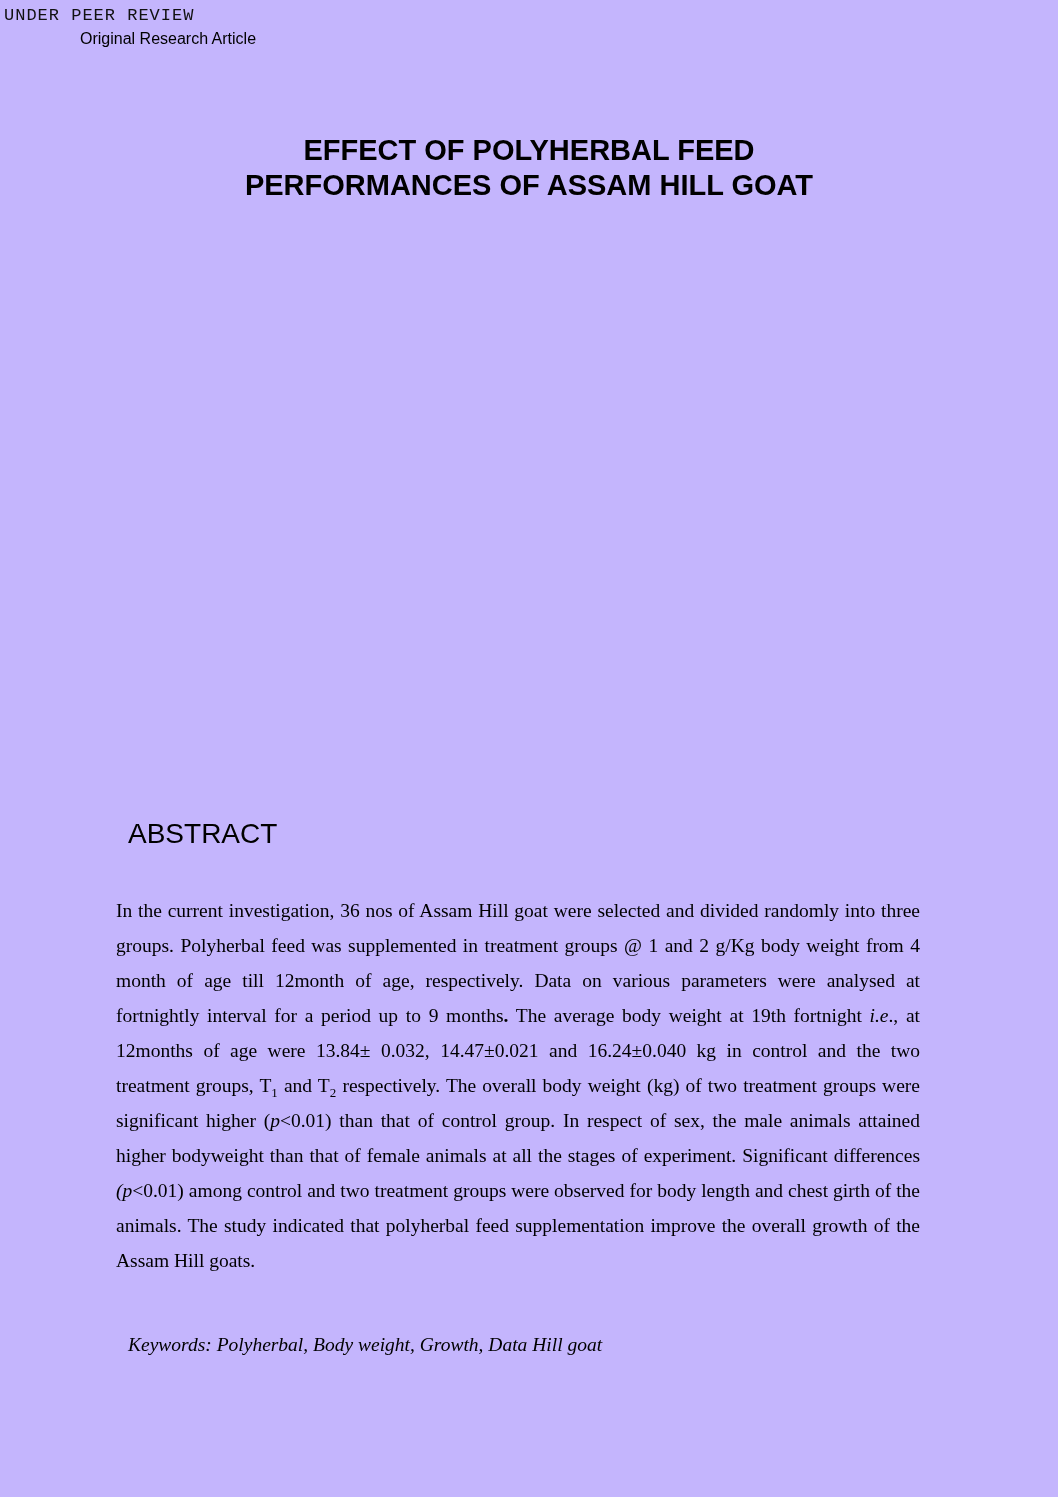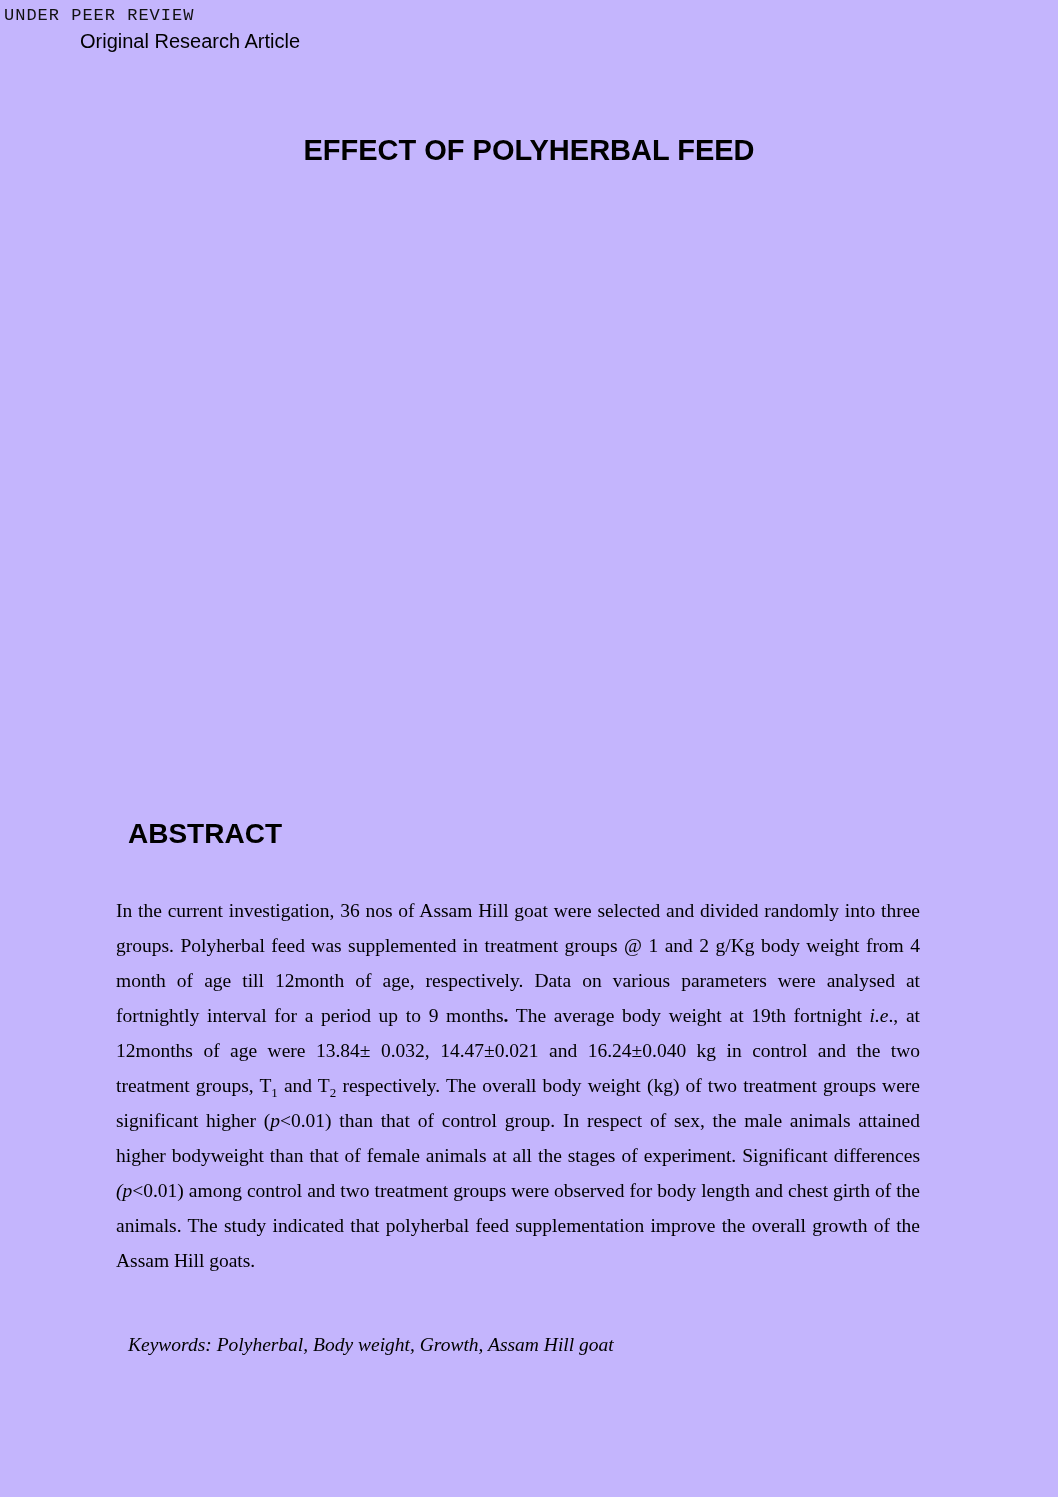--- a/index.html
+++ b/index.html
@@ -20,42 +20,42 @@
     font-size: 17px;
     letter-spacing: 1px;
     color: #111111;
     white-space: pre;
   }
   .article-type {
     position: absolute;
     top: 30px;
     left: 80px;
     font-family: "Liberation Sans", "DejaVu Sans", sans-serif;
-    font-size: 20px;
+    font-size: 16px;
     color: #000000;
   }
   .paper-title {
     position: absolute;
     top: 133px;
     left: 0;
     width: 1058px;
     text-align: center;
     font-family: "Liberation Sans", "DejaVu Sans", sans-serif;
     font-weight: bold;
     font-size: 29px;
     line-height: 35px;
     color: #000000;
   }
   .paper-title .title-line { display: block; }
   .abstract-heading {
     position: absolute;
     top: 818px;
     left: 128px;
     font-family: "Liberation Sans", "DejaVu Sans", sans-serif;
-    font-weight: bold;
+    font-weight: normal;
     font-size: 28px;
     color: #000000;
   }
   .abstract-body {
     position: absolute;
     top: 893px;
     left: 116px;
     width: 804px;
     font-family: "Liberation Serif", "DejaVu Serif", serif;
     font-size: 19.5px;
@@ -82,21 +82,22 @@
 <body>
 
 <div class="page">
 
   <div class="watermark">UNDER PEER REVIEW</div>
 
   <div class="article-type">Original Research Article</div>
 
   <h1 class="paper-title">
     <span class="title-line">EFFECT OF POLYHERBAL FEED</span>
+    <span class="title-line">PERFORMANCES OF ASSAM HILL GOAT</span>
   </h1>
 
   <h2 class="abstract-heading">ABSTRACT</h2>
 
   <p class="abstract-body"><span>In the current investigation, 36 nos of Assam Hill goat were selected and divided randomly into three groups. Polyherbal feed was supplemented in treatment groups @ 1 and 2 g/Kg body weight from 4 month of age till 12month of age, respectively. Data on various parameters were analysed at fortnightly interval for a period up to 9 months</span><span style="font-weight: bold;">.</span><span> The average body weight at 19th fortnight </span><span style="font-style: italic;">i.e</span><span>., at 12months of age were 13.84± 0.032, 14.47±0.021 and 16.24±0.040 kg in control and the two treatment groups, T</span><sub>1</sub><span> and T</span><sub>2</sub><span> respectively. The overall body weight (kg) of two treatment groups were significant higher (</span><span style="font-style: italic;">p</span><span>&lt;0.01) than that of control group. In respect of sex, the male animals attained higher bodyweight than that of female animals at all the stages of experiment. Significant differences </span><span style="font-style: italic;">(p</span><span>&lt;0.01) among control and two treatment groups were observed for body length and chest girth of the animals. The study indicated that polyherbal feed supplementation improve the overall growth of the Assam Hill goats.</span></p>
 
-  <p class="keywords-line">Keywords: Polyherbal, Body weight, Growth, Assam Hill goat</p>
+  <p class="keywords-line">Keywords: Polyherbal, Body weight, Growth, Data Hill goat</p>
 
 </div>
 
 </body></html>

